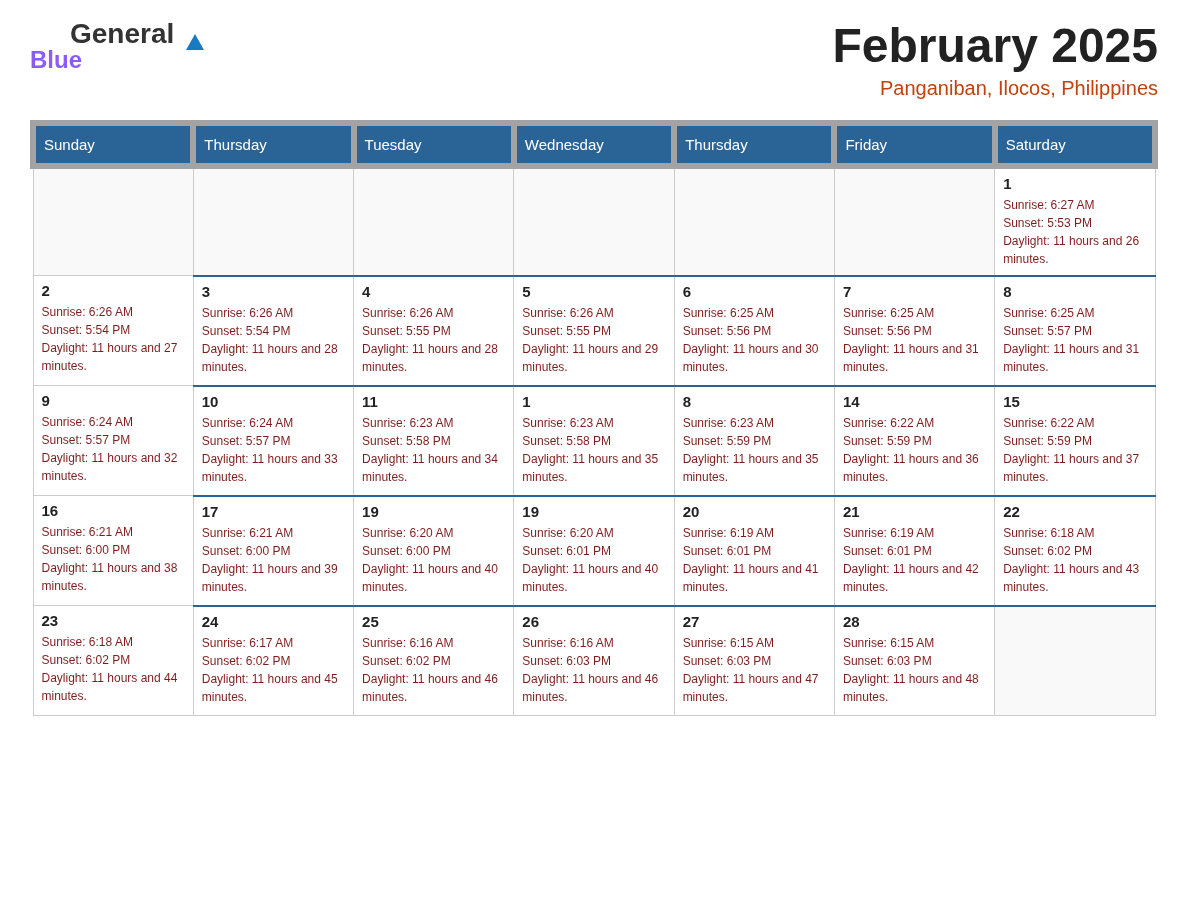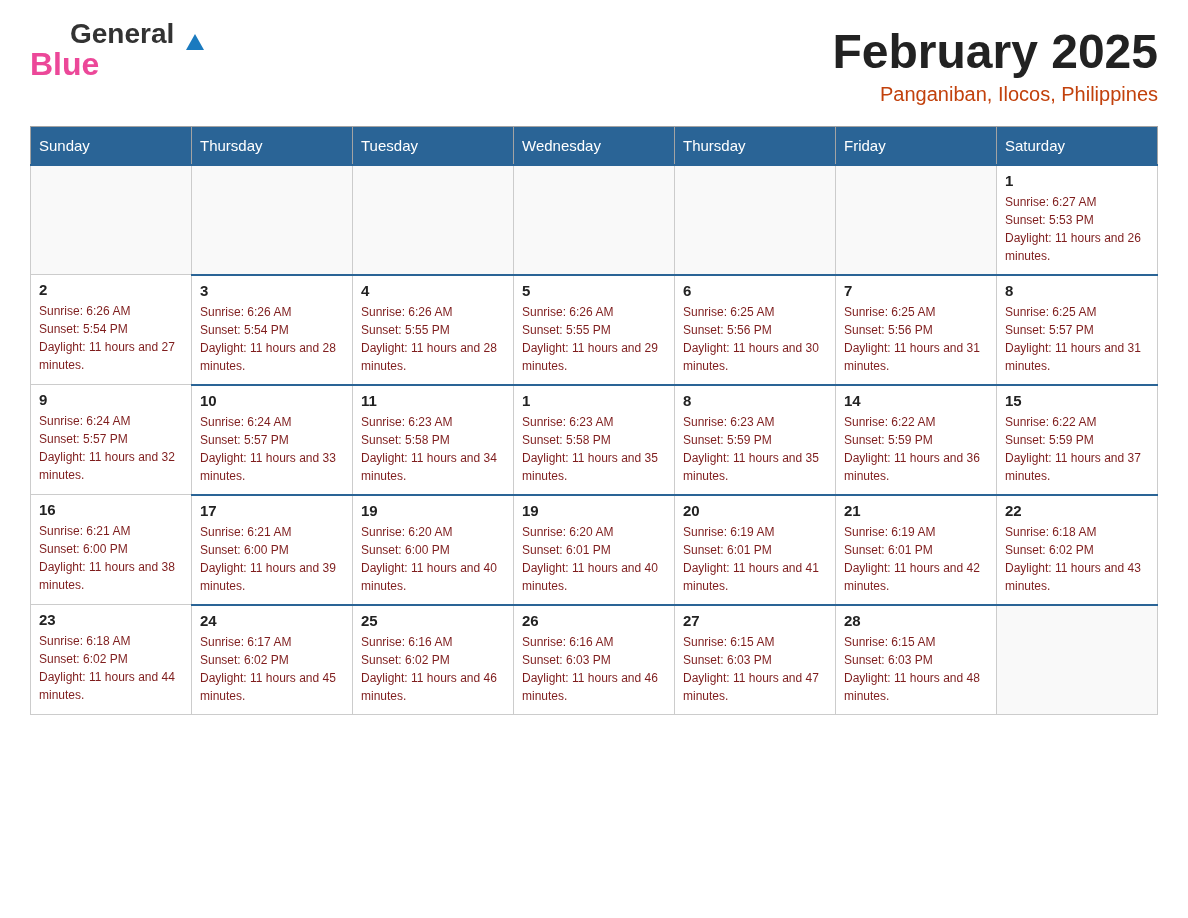--- a/index.html
+++ b/index.html
@@ -21,32 +21,31 @@
       align-items: flex-start;
     }
     .logo-text-general {
       font-size: 28px;
       font-weight: bold;
       color: #333;
       line-height: 1;
       margin-left: 40px;
     }
     .logo-text-blue {
-      font-size: 32px;
-      font-weight: bold;
-      color: #ec4899;
+      font-size: 24px;
+      font-weight: bold;
+      color: #8b5cf6;
       line-height: 1;
     }
     .logo-row {
       display: flex;
       align-items: center;
     }
     .title-block {
       text-align: right;
-      margin-top: 6px;
     }
     .month-title {
       font-size: 48px;
       font-weight: bold;
       color: #222;
       line-height: 1.1;
     }
     .location {
       font-size: 20px;
       color: #c2410c;
@@ -57,21 +56,21 @@
       border-collapse: collapse;
       table-layout: fixed;
     }
     thead th {
       background-color: #2a6496;
       color: #fff;
       padding: 10px 8px;
       font-size: 15px;
       font-weight: normal;
       text-align: left;
-      border: 1px solid #a3a3a3;
+      border: 6px solid #a3a3a3;
     }
     tbody td {
       vertical-align: top;
       border: 1px solid #ccc;
       padding: 6px 8px;
       font-size: 12px;
       height: 110px;
       color: #333;
     }
     .day-number {

